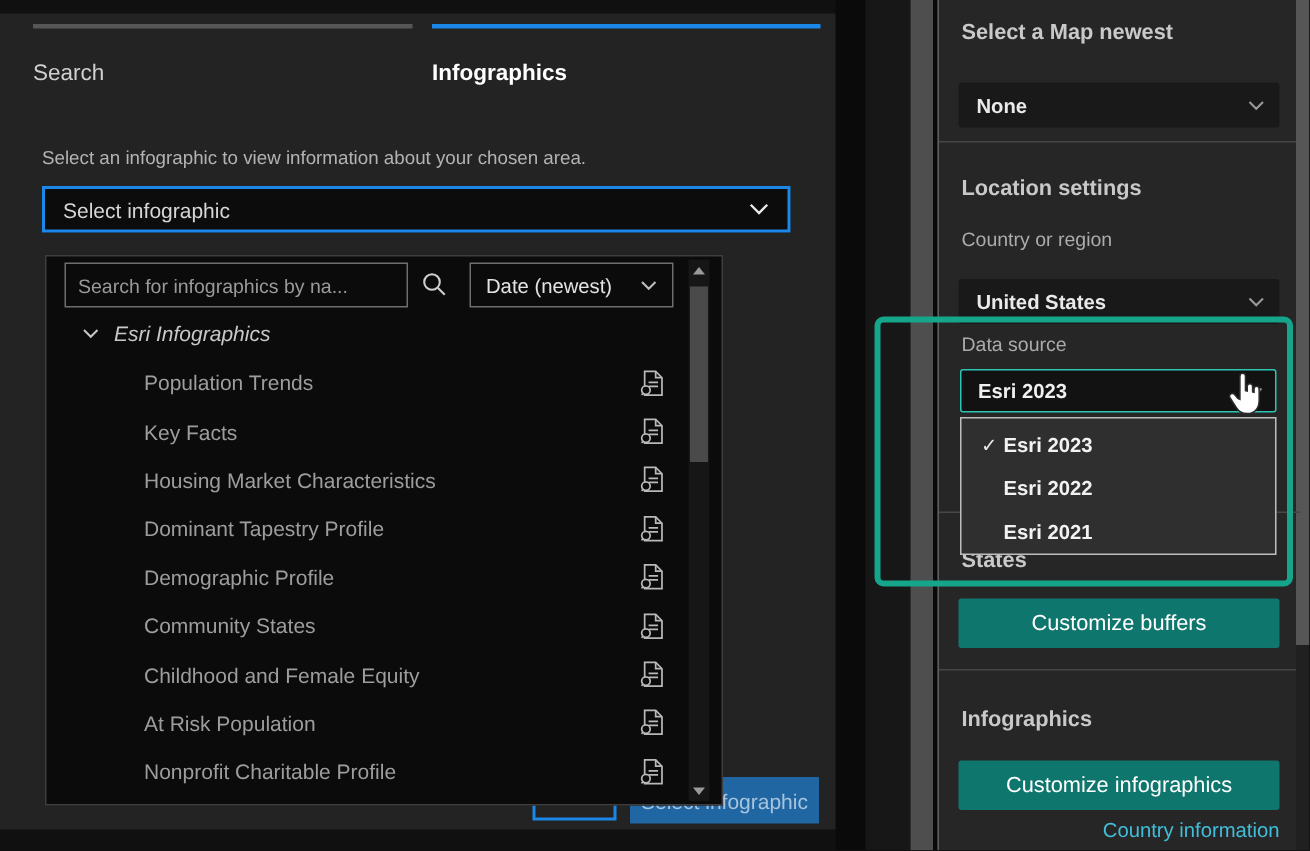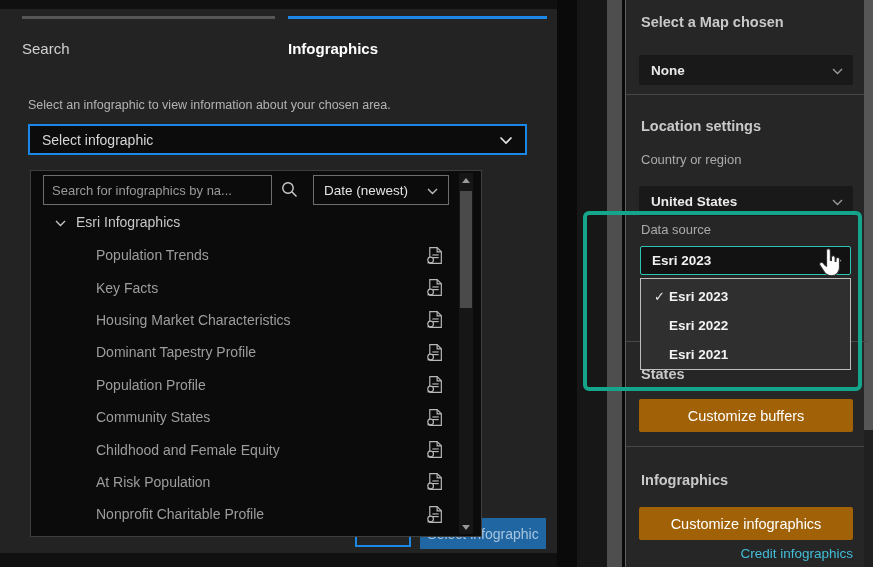--- a/index.html
+++ b/index.html
@@ -44,21 +44,21 @@
     background:transparent; border:1px solid #6e6e6e; color:#d8d8d8;
     font-size:13px; padding:0 8px; font-family:"Liberation Sans", sans-serif; outline:none;
   }
   .picker-search::placeholder { color:#9a9a9a; }
   .search-ic { position:absolute; left:249px; top:9px; }
   .sort-select {
     position:absolute; left:282px; top:4px; width:136px; height:30px;
     border:1px solid #6e6e6e; display:flex; align-items:center; padding:12px 10px;
   }
   .sort-select .val { flex:1; font-size:13.5px; color:#e3e3e3; }
-  .group-row { position:absolute; left:24px; top:38px; height:26px; display:flex; align-items:center; gap:10px; }
+  .group-row { position:absolute; left:24px; top:38px; height:26px; display:flex; align-items:center; gap:10px;font-style:italic; }
   .group-row .lbl { font-size:14px; color:#c8c8c8; }
   .rows { position:absolute; left:0; top:68px; width:422px; }
   .row { height:32.4px; display:flex; align-items:center; padding-left:65px; padding-right:8px; }
   .row .lbl { flex:1; font-size:14px; color:#9d9d9d; }
   .row .ic { width:21px; height:21px; }
 
   
   .pk-sb { position:absolute; left:428px; top:2px; width:14px; height:361px; background:#161616; }
   .pk-sb .up   { position:absolute; left:0; top:0; width:14px; height:14px; display:flex; align-items:center; justify-content:center; }
   .pk-sb .down { position:absolute; left:0; bottom:0; width:14px; height:14px; display:flex; align-items:center; justify-content:center; }
@@ -88,21 +88,21 @@
     display:flex; align-items:center; padding:0 8px 0 11px;
   }
   .ds-select .val { flex:1; font-size:13.5px; font-weight:700; color:#f0f0f0; }
 
   .menu { left:640px; top:278px; width:211px; height:92px; background:#2f2f2f; border:1px solid #bdbdbd; z-index:6; padding-top:3px; }
   .menu .opt { height:29px; display:flex; align-items:center; }
   .menu .chk { width:28px; padding-left:13px; color:#e8e8e8; font-size:13px; }
   .menu .lbl { font-size:13.5px; font-weight:700; color:#f2f2f2; }
 
   .teal-btn {
-    width:214px; height:33px; left:638px; background:#a16207; border-radius:2px;
+    width:214px; height:33px; left:638px; background:#0f766e; border-radius:2px;
     display:flex; align-items:center; justify-content:center;
     font-size:14.5px; color:#ffffff; z-index:2;
   }
   .credit { left:640px; top:546px; width:212px; text-align:right; font-size:13.5px; color:#41bdd8; }
 
   
   .rt-sb { left:864px; top:0; width:9px; height:567px; background:#202020; }
   .rt-sb .thumb { position:absolute; left:0; top:0; width:9px; height:430px; background:#565656; }
 
   
@@ -198,21 +198,21 @@
         <span class="ic"><svg width="21" height="21" viewBox="0 0 20 20" fill="none" stroke="#b9b9b9" stroke-width="1.1">
               <path d="M5.5 2.5 H12.5 L16.5 6.5 V17.5 H5.5 Z"></path>
               <path d="M12.5 2.5 V6.5 H16.5"></path>
               <path d="M8 9.5 H14"></path>
               <path d="M8 12 H14"></path>
               <circle cx="6.3" cy="14.3" r="2.7" fill="#0b0b0b"></circle>
               <path d="M3.5 17.4 L4.6 16.2"></path>
             </svg></span>
       </div>
       <div class="row">
-        <span class="lbl">Population Profile</span>
+        <span class="lbl">Demographic Profile</span>
         <span class="ic"><svg width="21" height="21" viewBox="0 0 20 20" fill="none" stroke="#b9b9b9" stroke-width="1.1">
               <path d="M5.5 2.5 H12.5 L16.5 6.5 V17.5 H5.5 Z"></path>
               <path d="M12.5 2.5 V6.5 H16.5"></path>
               <path d="M8 9.5 H14"></path>
               <path d="M8 12 H14"></path>
               <circle cx="6.3" cy="14.3" r="2.7" fill="#0b0b0b"></circle>
               <path d="M3.5 17.4 L4.6 16.2"></path>
             </svg></span>
       </div>
       <div class="row">
@@ -281,21 +281,21 @@
           <div class="tri-down"></div>
         </div>
     </div>
   </div>
 
   <div class="abs gutter"></div>
   <div class="abs gutter2"></div>
   <div class="abs mid-sb"></div>
 
   <div class="abs panel">
-    <div class="abs hding" style="left:15px; top:14px;">Select a Map chosen</div>
+    <div class="abs hding" style="left:15px; top:14px;">Select a Map newest</div>
     <div class="abs sel" style="left:13px; top:47px; width:214px;">
       <span class="val">None</span>
       <span><svg width="11" height="7" viewBox="0 0 11 7">
             <path d="M1 1 L5.5 5.5 L10 1" stroke="#9a9a9a" stroke-width="1.4" fill="none"></path>
           </svg></span>
     </div>
     <div class="abs divider" style="left:0; top:94px; width:241px;"></div>
 
     <div class="abs hding" style="left:15px; top:118px;">Location settings</div>
     <div class="abs flabel" style="left:15px; top:152px;">Country or region</div>
@@ -308,21 +308,21 @@
 
     <div class="abs flabel" style="left:15px; top:222px;">Data source</div>
 
     <div class="abs divider" style="left:0; top:341px; width:241px; z-index:1;"></div>
     <div class="abs hding" style="left:15px; top:366px; z-index:1;">States</div>
 
     <div class="abs teal-btn" style="left:13px; top:399px;">Customize buffers</div>
     <div class="abs divider" style="left:0; top:446px; width:241px;"></div>
     <div class="abs hding" style="left:15px; top:472px;">Infographics</div>
     <div class="abs teal-btn" style="left:13px; top:507px;">Customize infographics</div>
-    <div class="abs credit" style="left:15px; top:546px;">Credit infographics</div>
+    <div class="abs credit" style="left:15px; top:546px;">Country information</div>
   </div>
 
   <div class="abs ds-select">
     <span class="val">Esri 2023</span>
     <span><svg width="11" height="7" viewBox="0 0 11 7">
           <path d="M1 1 L5.5 5.5 L10 1" stroke="#8a8a8a" stroke-width="1.4" fill="none"></path>
         </svg></span>
   </div>
   <div class="abs menu">
     <div class="opt">

